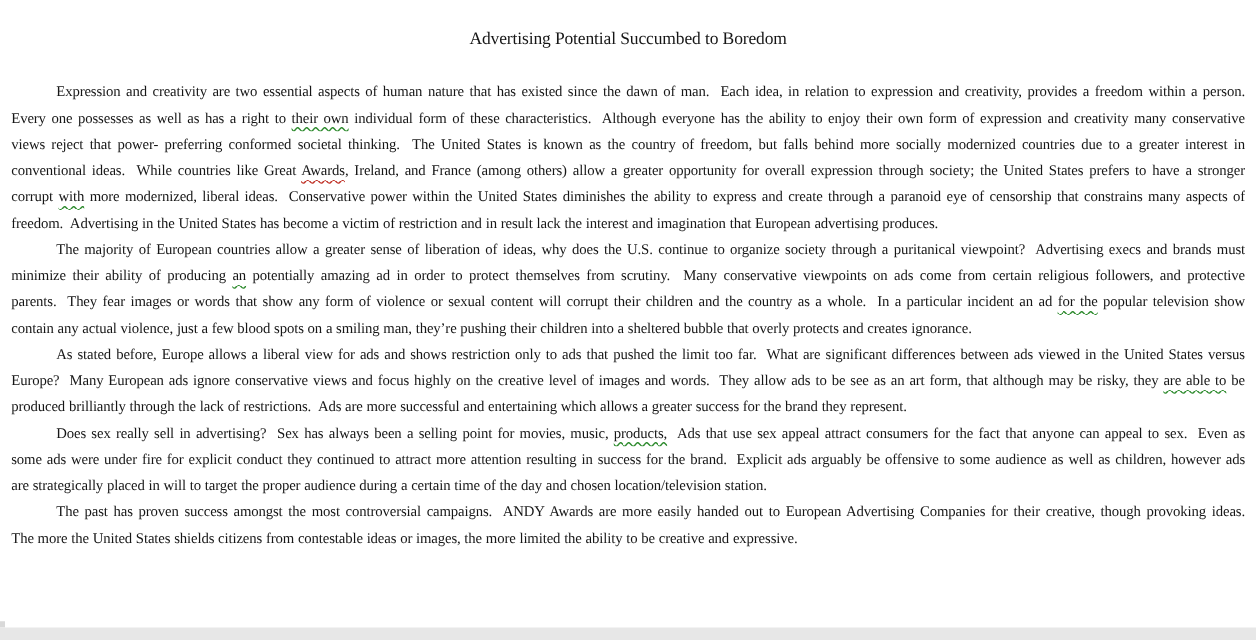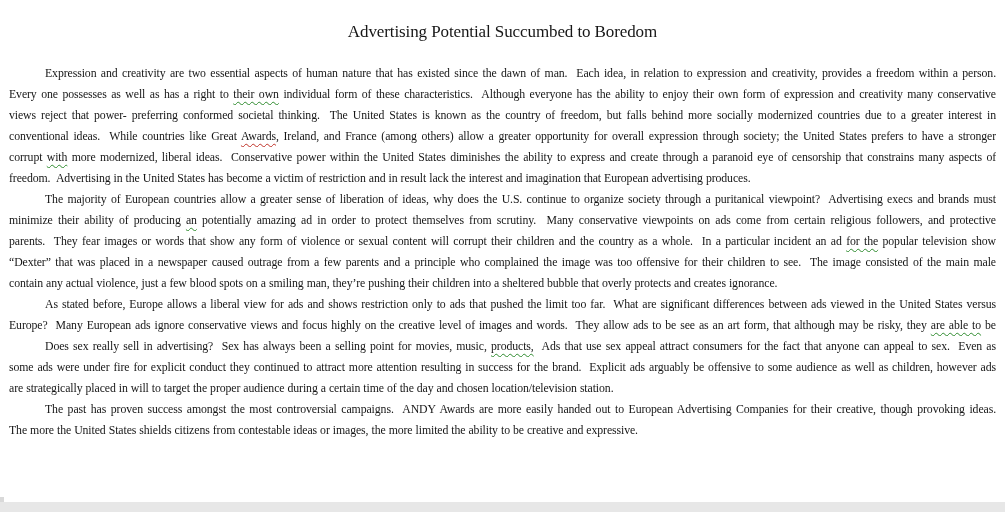--- a/index.html
+++ b/index.html
@@ -9,21 +9,21 @@
     font-family: "Liberation Serif", "DejaVu Serif", serif;
     color: #161616;
     overflow: hidden;
     position: relative;
   }
   .title {
     margin: 0;
     padding-top: 21px;
     height: 21px;
     line-height: 21px;
-    font-size: 17px;
+    font-size: 14px;
     font-weight: normal;
     text-align: center;
     letter-spacing: -0.1px;
   }
   .doc-body {
     padding: 21px 9px 0 9px;
   }
   .line {
     font-size: 11.8px;
     letter-spacing: -0.1px;
@@ -73,24 +73,24 @@
   <div class="doc-body" id="doc-body">
       <div class="line indent"><span>Expression and creativity are two essential aspects of human nature that has existed since the dawn of man.&nbsp; Each idea, in relation to expression and creativity, provides a freedom within a person.</span></div>
       <div class="line"><span>Every one possesses as well as has a right to </span><span class="sq-g">their own</span><span> individual form of these characteristics.&nbsp; Although everyone has the ability to enjoy their own form of expression and creativity many conservative</span></div>
       <div class="line"><span>views reject that power- preferring conformed societal thinking.&nbsp; The United States is known as the country of freedom, but falls behind more socially modernized countries due to a greater interest in</span></div>
       <div class="line"><span>conventional ideas.&nbsp; While countries like Great </span><span class="sq-r">Awards</span><span>, Ireland, and France (among others) allow a greater opportunity for overall expression through society; the United States prefers to have a stronger</span></div>
       <div class="line"><span>corrupt </span><span class="sq-g">with</span><span> more modernized, liberal ideas.&nbsp; Conservative power within the United States diminishes the ability to express and create through a paranoid eye of censorship that constrains many aspects of</span></div>
       <div class="line last"><span>freedom.&nbsp; Advertising in the United States has become a victim of restriction and in result lack the interest and imagination that European advertising produces.</span></div>
       <div class="line indent"><span>The majority of European countries allow a greater sense of liberation of ideas, why does the U.S. continue to organize society through a puritanical viewpoint?&nbsp; Advertising execs and brands must</span></div>
       <div class="line"><span>minimize their ability of producing </span><span class="sq-g">an</span><span> potentially amazing ad in order to protect themselves from scrutiny.&nbsp; Many conservative viewpoints on ads come from certain religious followers, and protective</span></div>
       <div class="line"><span>parents.&nbsp; They fear images or words that show any form of violence or sexual content will corrupt their children and the country as a whole.&nbsp; In a particular incident an ad </span><span class="sq-g">for the</span><span> popular television show</span></div>
-      <div class="line"><span>“Dexter” that was placed in a newspaper caused outrage from a few parents and a principle who complained the image was too offensive for their children to see.&nbsp; The image consisted of the main male</span></div>
       <div class="line last"><span>contain any actual violence, just a few blood spots on a smiling man, they’re pushing their children into a sheltered bubble that overly protects and creates ignorance.</span></div>
       <div class="line indent"><span>As stated before, Europe allows a liberal view for ads and shows restriction only to ads that pushed the limit too far.&nbsp; What are significant differences between ads viewed in the United States versus</span></div>
       <div class="line"><span>Europe?&nbsp; Many European ads ignore conservative views and focus highly on the creative level of images and words.&nbsp; They allow ads to be see as an art form, that although may be risky, they </span><span class="sq-g">are able to</span><span> be</span></div>
+      <div class="line last"><span>produced brilliantly through the lack of restrictions.&nbsp; Ads are more successful and entertaining which allows a greater success for the brand they represent.</span></div>
       <div class="line indent"><span>Does sex really sell in advertising?&nbsp; Sex has always been a selling point for movies, music, </span><span class="sq-g">products,</span><span>&nbsp; Ads that use sex appeal attract consumers for the fact that anyone can appeal to sex.&nbsp; Even as</span></div>
       <div class="line"><span>some ads were under fire for explicit conduct they continued to attract more attention resulting in success for the brand.&nbsp; Explicit ads arguably be offensive to some audience as well as children, however ads</span></div>
       <div class="line last"><span>are strategically placed in will to target the proper audience during a certain time of the day and chosen location/television station.</span></div>
       <div class="line indent"><span>The past has proven success amongst the most controversial campaigns.&nbsp; ANDY Awards are more easily handed out to European Advertising Companies for their creative, though provoking ideas.</span></div>
       <div class="line last"><span>The more the United States shields citizens from contestable ideas or images, the more limited the ability to be creative and expressive.</span></div>
     </div>
   <div class="corner-speck"></div>
   <div class="bottom-bar"></div>
 </div>
 

